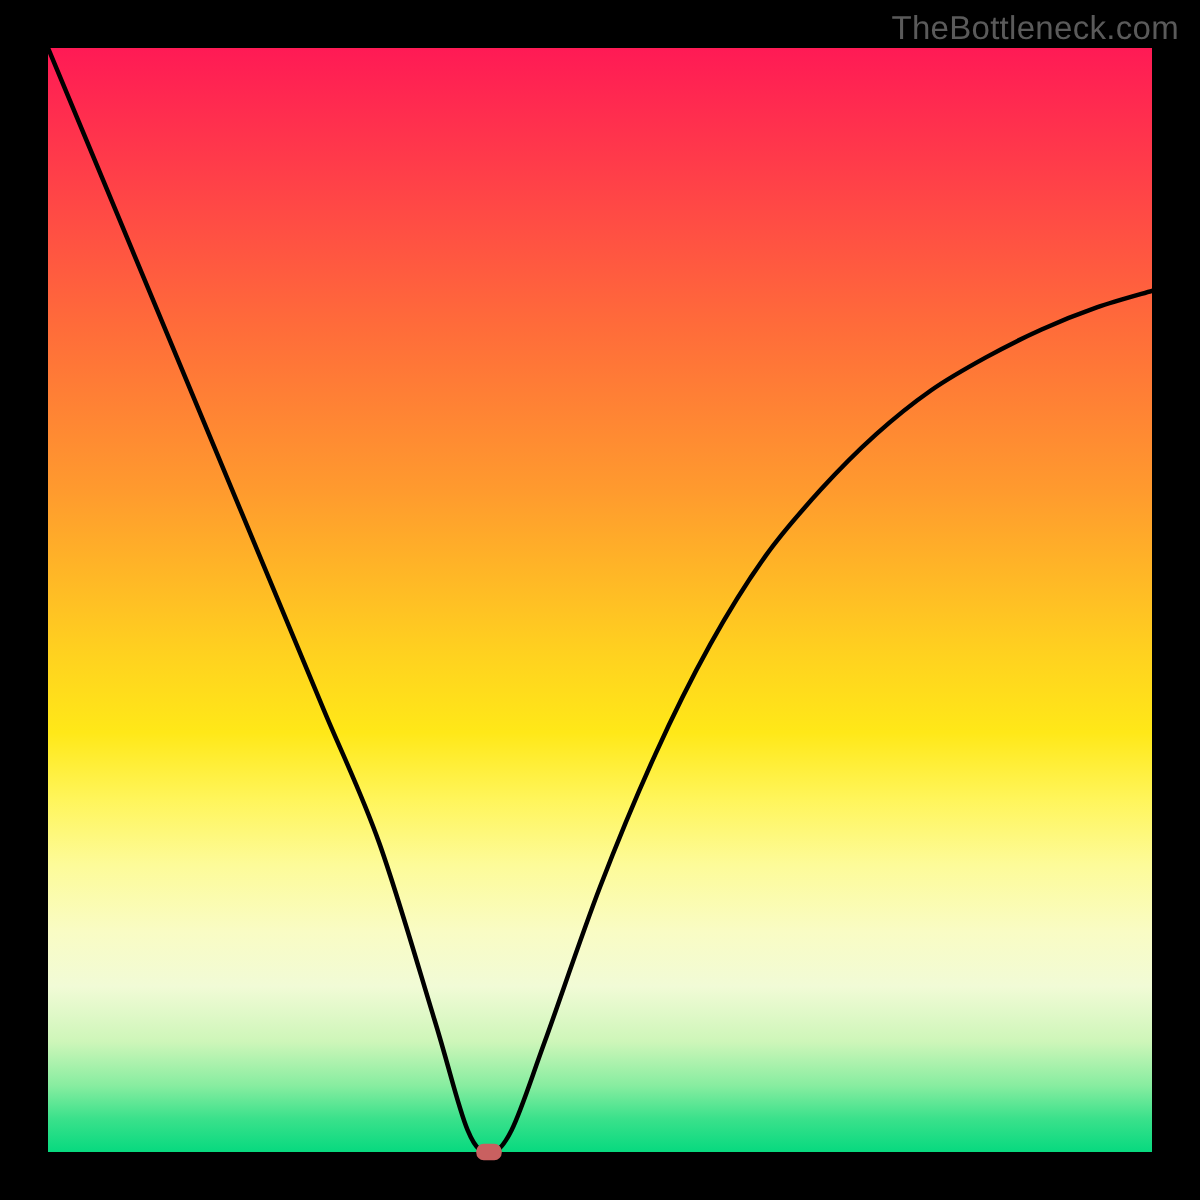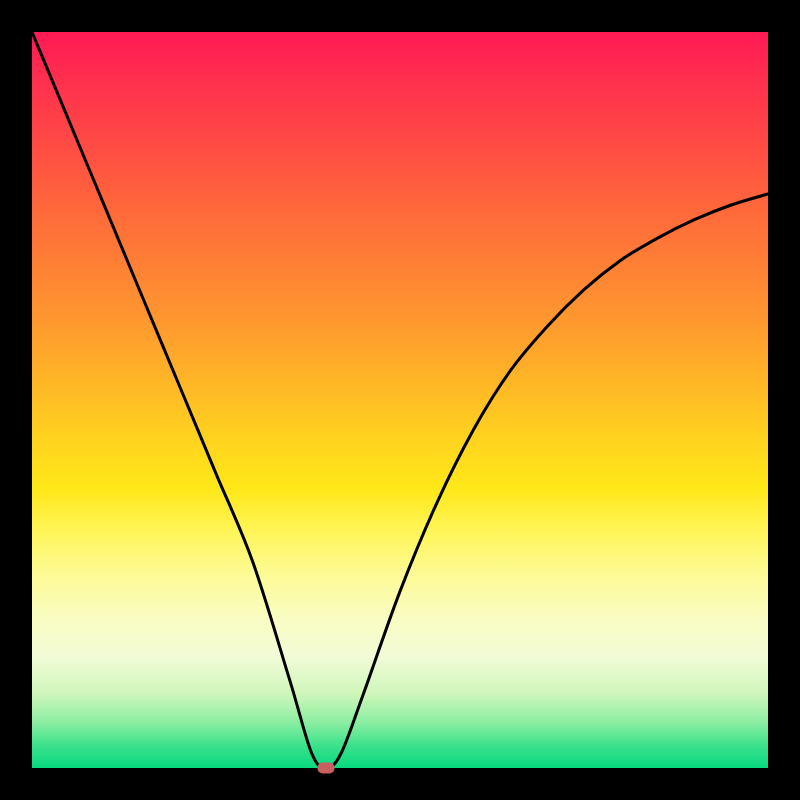--- a/index.html
+++ b/index.html
@@ -66,19 +66,20 @@
     height: 11px;
     border-radius: 5px;
     background: #c96060;
     transform: translate(-50%, -50%);
   }
 </style>
 </head>
 <body>
 
 <div class="frame">
+  <div class="watermark">TheBottleneck.com</div>
   <div class="plot">
     <svg class="curve" viewBox="0 0 736 736" preserveAspectRatio="none">
       <path id="curve-path" fill="none" stroke="#000" stroke-width="3" stroke-linejoin="round" stroke-linecap="round" d="M 0,0 C 6.133333333333334,14.720000000000008 24.53333333333334,58.88000000000005 36.800000000000004,88.32000000000005 C 49.06666666666667,117.76000000000005 61.33333333333334,147.2 73.60000000000001,176.64 C 85.86666666666667,206.07999999999998 98.13333333333333,235.51999999999998 110.39999999999999,264.96 C 122.66666666666666,294.4 134.93333333333334,323.84 147.20000000000002,353.28 C 159.4666666666667,382.71999999999997 171.73333333333335,412.15999999999997 184,441.59999999999997 C 196.26666666666665,471.03999999999996 208.53333333333333,495.57333333333327 220.79999999999998,529.92 C 233.06666666666663,564.2666666666667 247.78666666666663,615.7866666666667 257.59999999999997,647.6800000000001 C 267.4133333333333,679.5733333333334 273.5466666666667,706.56 279.68,721.28 C 285.81333333333333,736 289.49333333333334,736 294.40000000000003,736 C 299.30666666666673,736 302.9866666666667,733.5466666666666 309.12,721.28 C 315.25333333333333,709.0133333333333 321.38666666666666,689.3866666666667 331.2,662.4 C 341.0133333333333,635.4133333333333 355.73333333333335,591.2533333333333 368,559.36 C 380.26666666666665,527.4666666666667 392.53333333333336,498.0266666666667 404.8,471.04 C 417.06666666666666,444.05333333333334 429.3333333333333,419.52 441.59999999999997,397.44 C 453.8666666666666,375.36 466.1333333333334,355.7333333333333 478.40000000000003,338.55999999999995 C 490.6666666666667,321.3866666666666 502.9333333333333,307.8933333333334 515.1999999999999,294.40000000000003 C 527.4666666666666,280.9066666666667 539.7333333333333,268.64 552,257.59999999999997 C 564.2666666666667,246.55999999999997 576.5333333333334,236.74666666666667 588.8000000000001,228.16000000000003 C 601.0666666666667,219.57333333333338 613.3333333333334,212.8266666666667 625.6,206.08000000000004 C 637.8666666666667,199.33333333333337 650.1333333333333,193.19999999999996 662.4,187.67999999999995 C 674.6666666666666,182.15999999999994 686.9333333333333,177.25333333333336 699.1999999999999,172.96000000000004 C 711.4666666666666,168.6666666666667 729.8666666666667,163.75999999999996 736,161.91999999999996"></path>
     </svg>
     <div class="marker" id="min-marker" style="left: 294.4px; top: 736px;"></div>
   </div>
 </div>
 
 </body></html>

